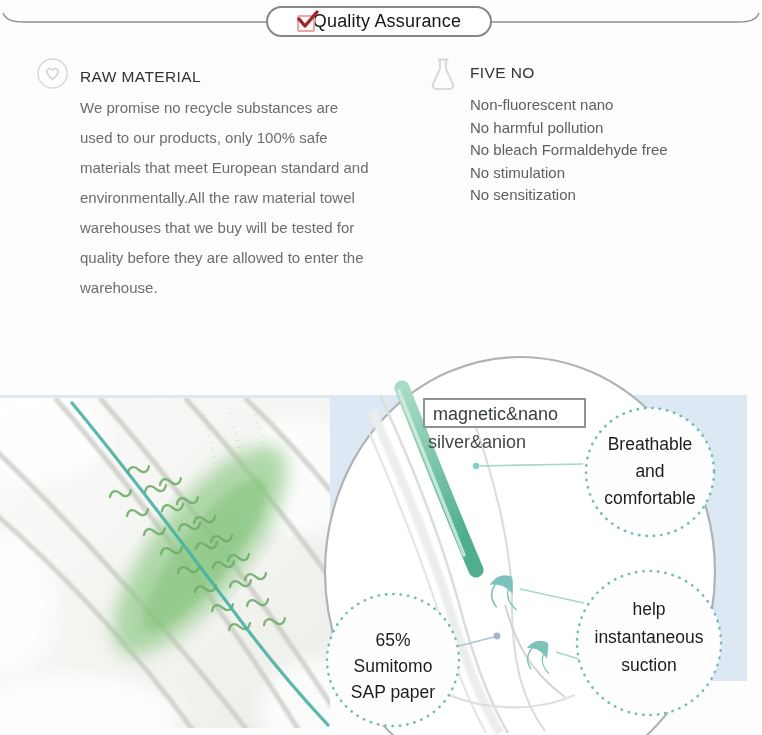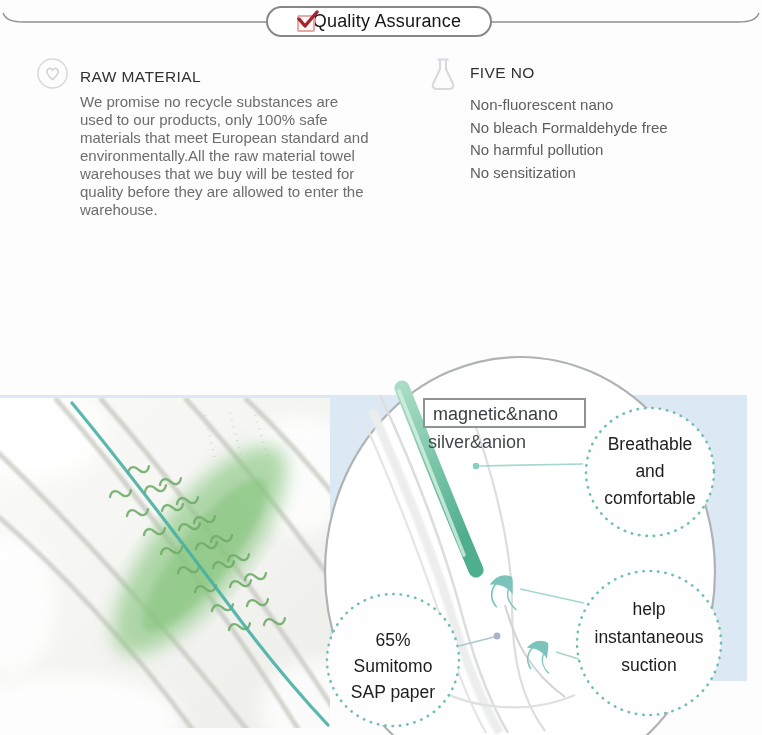--- a/index.html
+++ b/index.html
@@ -27,21 +27,21 @@
   .title-text{font-size:18px;color:#161616;letter-spacing:.2px;white-space:nowrap;}
 
   
   .sec-icon{position:absolute;}
   .sec-heading{
     position:absolute;font-size:15.5px;color:#323232;letter-spacing:.4px;
     white-space:nowrap;
   }
   .raw-body{
     position:absolute;left:80px;top:93px;width:293px;
-    font-size:15px;line-height:18px;color:#6d6d6d;
+    font-size:15px;line-height:30px;color:#6d6d6d;
   }
   .five-list{position:absolute;left:470px;top:94px;font-size:15px;color:#5e5e5e;}
   .five-list div{line-height:22.6px;white-space:nowrap;}
 
   
   #figure-svg{position:absolute;left:0;top:355px;}
   .fig-text{font-family:"Liberation Sans","DejaVu Sans",sans-serif;}
 </style>
 </head>
 <body>
@@ -67,22 +67,23 @@
 <div class="sec-heading" style="left:80px;top:68px;">RAW MATERIAL</div>
 <div class="raw-body">We promise no recycle substances are used to our products, only 100% safe materials that meet European standard and environmentally.All the raw material towel warehouses that we buy will be tested for quality before they are allowed to enter the warehouse.</div>
 
 <svg class="sec-icon" style="left:427px;top:55px;" width="32" height="38" viewBox="0 0 32 38">
   <path d="M13,5 L13,14 L6,29 C5,31.4 6.6,34 9.3,34 L22.7,34 C25.4,34 27,31.4 26,29 L19,14 L19,5" fill="none" stroke="#d7dadd" stroke-width="2.1" stroke-linejoin="round"></path>
   <line x1="10.5" y1="4.5" x2="21.5" y2="4.5" stroke="#d7dadd" stroke-width="2.1"></line>
 </svg>
 <div class="sec-heading" style="left:470px;top:64px;">FIVE NO</div>
 <div class="five-list">
   <div>Non-fluorescent nano</div>
+  <div>No harmful pollution</div>
   <div>No bleach Formaldehyde free</div>
-  <div>No harmful pollution</div>
+  <div>No stimulation</div>
   <div>No sensitization</div>
 </div>
 
 <svg id="figure-svg" width="762" height="380" viewBox="0 0 762 380">
   <defs>
     <linearGradient id="padGrad" x1="0" y1="0" x2="1" y2="1">
       <stop offset="0" stop-color="#fbfbf9"></stop>
       <stop offset="1" stop-color="#ededea"></stop>
     </linearGradient>
     <linearGradient id="stripGrad" x1="0" y1="0" x2="0.35" y2="1">

